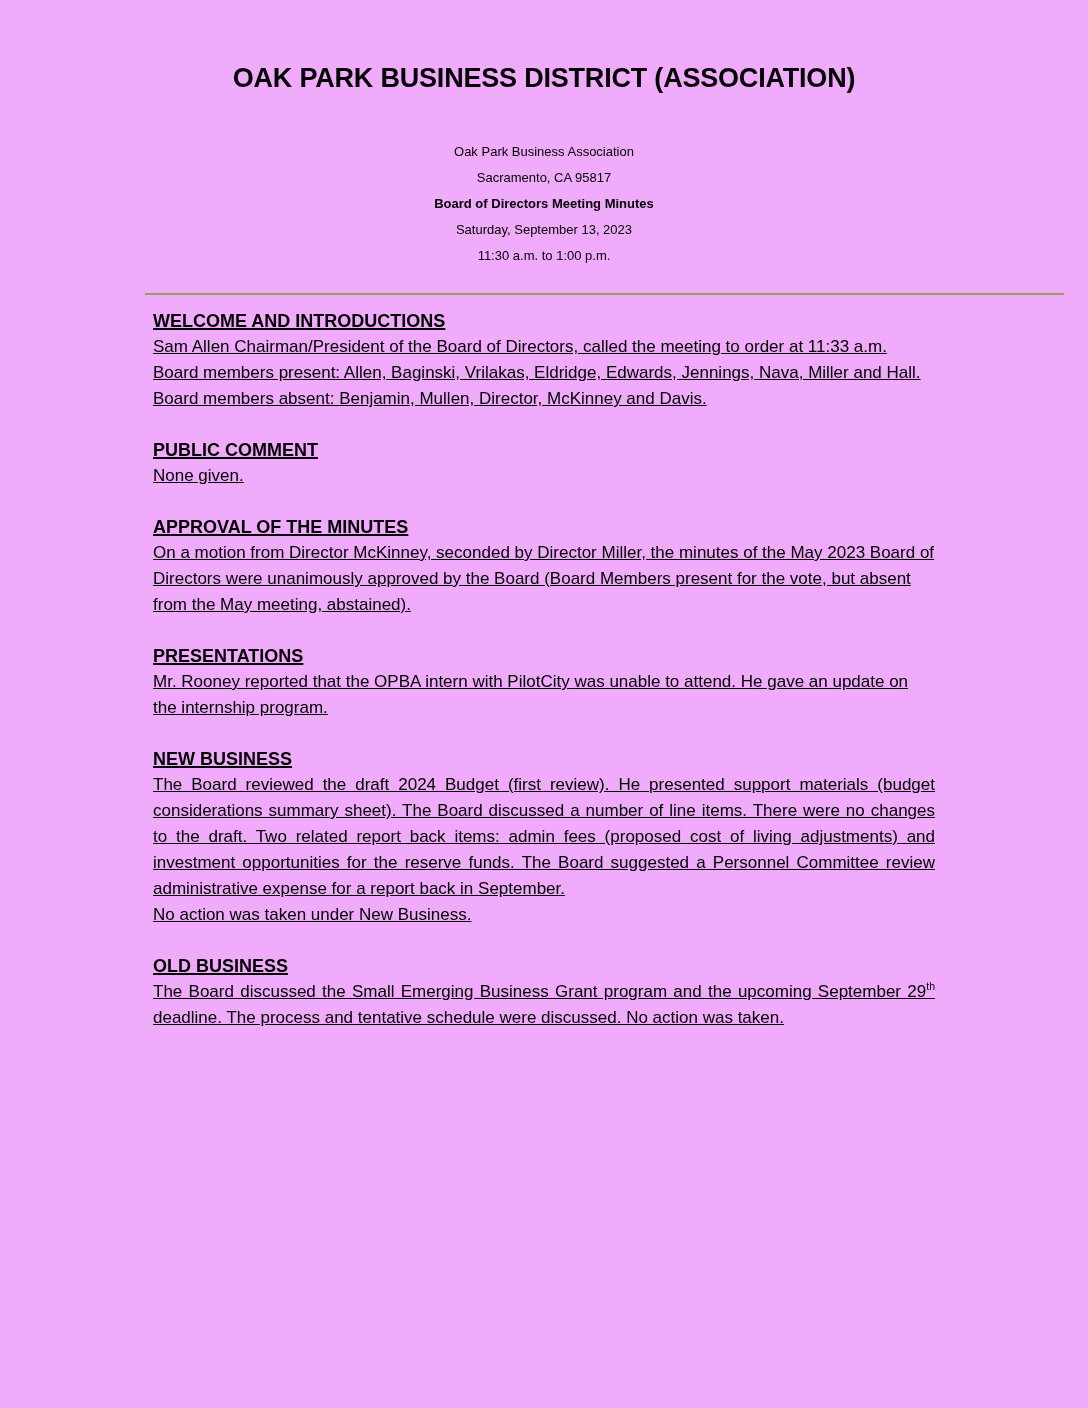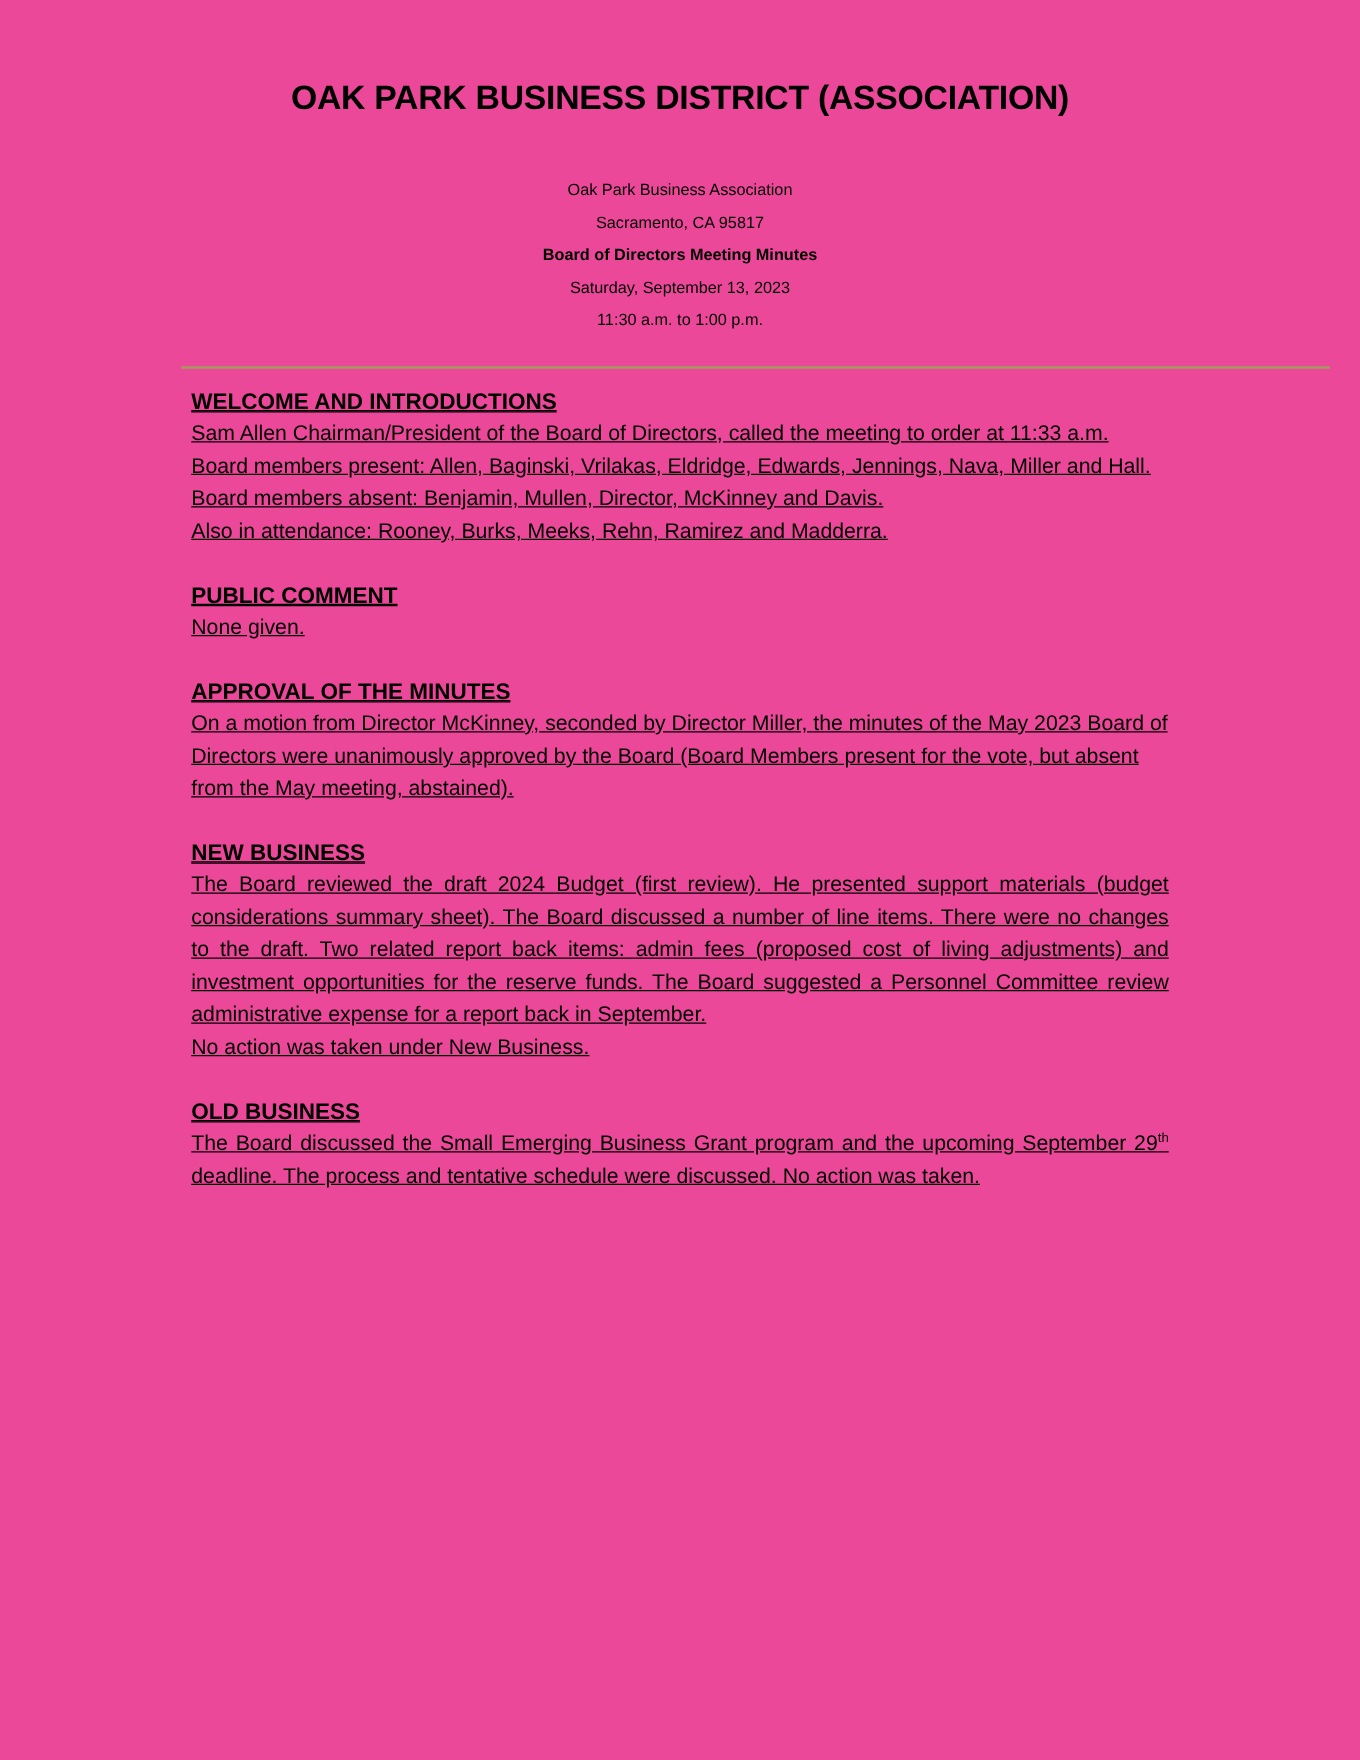--- a/index.html
+++ b/index.html
@@ -10,21 +10,21 @@
   }
   body {
     font-family: "Liberation Sans", sans-serif;
     color: #000000;
   }
   .page {
     position: relative;
     width: 1088px;
     height: 1408px;
     margin: 0 auto;
-    background: #ec4899;
+    background: #f0abfc;
     box-sizing: border-box;
     overflow: hidden;
   }
   .content {
     position: absolute;
     left: 153px;
     top: 0;
     width: 782px;
   }
 
@@ -121,33 +121,36 @@
       <span class="line">11:30 a.m. to 1:00 p.m.</span>
     </div>
 
     <div class="sections">
 
       <div class="section">
         <div class="section-heading">WELCOME AND INTRODUCTIONS</div>
         <p class="para">Sam Allen Chairman/President of the Board of Directors, called the meeting to order at 11:33 a.m.</p>
         <p class="para gap">Board members present:  Allen, Baginski, Vrilakas, Eldridge, Edwards, Jennings, Nava, Miller and Hall.</p>
         <p class="para gap">Board members absent:  Benjamin, Mullen, Director, McKinney and Davis.</p>
-        <p class="para gap">Also in attendance:  Rooney, Burks, Meeks, Rehn, Ramirez and Madderra.</p>
       </div>
 
       <div class="section">
         <div class="section-heading">PUBLIC COMMENT</div>
         <p class="para">None given.</p>
       </div>
 
       <div class="section">
         <div class="section-heading">APPROVAL OF THE MINUTES</div>
         <p class="para">On a motion from Director McKinney, seconded by Director Miller, the minutes of the May 2023 Board of Directors were unanimously approved by the Board (Board Members present for the vote, but absent from the May meeting, abstained).</p>
       </div>
 
+      <div class="section">
+        <div class="section-heading">PRESENTATIONS</div>
+        <p class="para">Mr. Rooney reported that the OPBA intern with PilotCity was unable to attend.  He gave an update on the internship program.</p>
+      </div>
 
       <div class="section">
         <div class="section-heading">NEW BUSINESS</div>
         <p class="para justify">The Board reviewed the draft 2024 Budget (first review).  He presented support materials (budget considerations summary sheet).  The Board discussed a number of line items.  There were no changes to the draft.  Two related report back items: admin fees (proposed cost of living adjustments) and investment opportunities for the reserve funds.  The Board suggested a Personnel Committee review administrative expense for a report back in September.</p>
         <p class="para gap">No action was taken under New Business.</p>
       </div>
 
       <div class="section">
         <div class="section-heading">OLD BUSINESS</div>
         <p class="para justify"><span>The Board discussed the Small Emerging Business Grant program and the upcoming September 29</span><sup>th</sup><span> deadline.  The process and tentative schedule were discussed.  No action was taken.</span></p>

